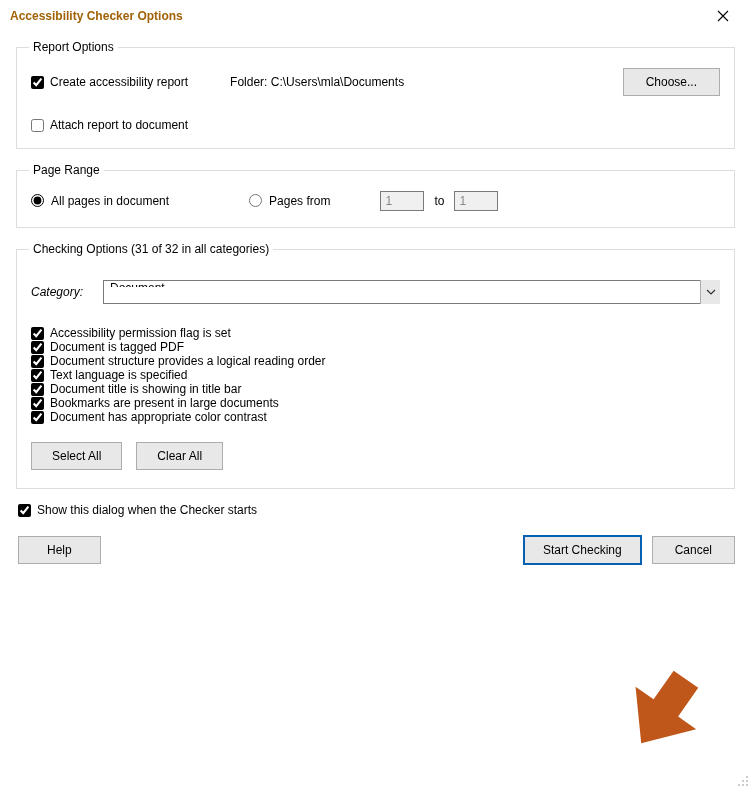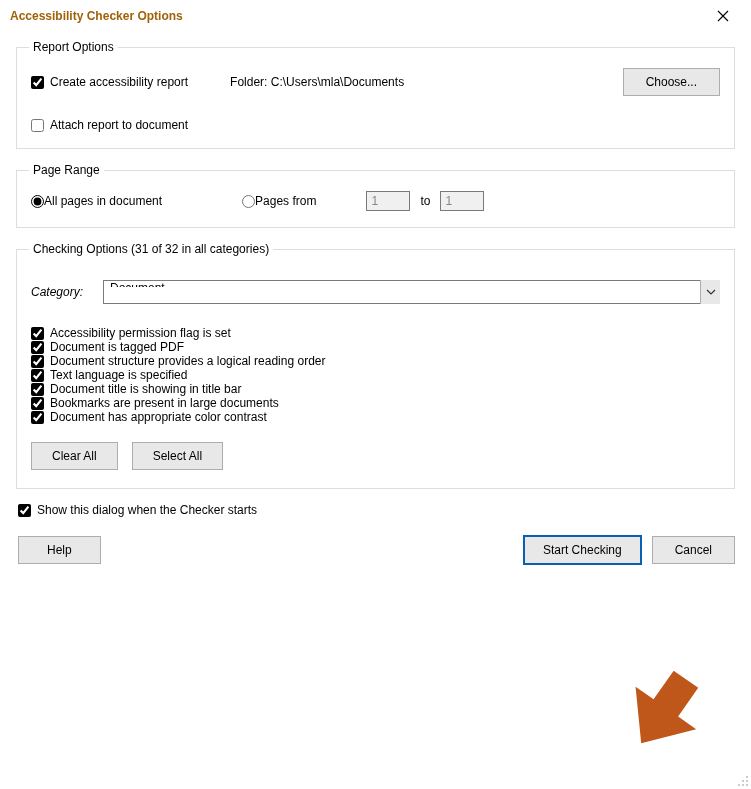--- a/index.html
+++ b/index.html
@@ -11,21 +11,21 @@
     fieldset { border: 1px solid #ddd; margin-bottom: 14px; padding: 14px 14px 16px 14px; position: relative; }
     legend { font-size: 12px; padding: 0 4px; color: #000; margin-left: -2px; }
     .checkbox-row { display: flex; align-items: center; gap: 6px; }
     .checkbox-row input[type="checkbox"] { width: 13px; height: 13px; margin: 0; accent-color: #000; }
     .checkbox-row label { font-size: 12px; cursor: default; }
     .report-row1 { display: flex; align-items: center; gap: 30px; }
     .folder-label { font-size: 12px; margin-left: 12px; }
     .btn { background: #e8e8e8; border: 1px solid #adadad; padding: 4px 18px; font-size: 12px; cursor: pointer; font-family: inherit; }
     .btn-choose { margin-left: auto; padding: 6px 22px; }
     .report-row2 { margin-top: 22px; }
-    .radio-row { display: flex; align-items: flex-end; gap: 0; }
+    .radio-row { display: flex; align-items: flex-start; gap: 7px; }
     .radio-row input[type="radio"] { width: 13px; height: 13px; margin: 0; accent-color: #000; }
     .page-range-row { display: flex; align-items: center; gap: 30px; }
     .page-inputs { display: flex; align-items: center; gap: 10px; }
     .page-inputs input[type="text"] { width: 44px; height: 20px; border: 1px solid #7a7a7a; background: #f0f0f0; color: #888; padding: 0 4px; font-size: 12px; font-family: inherit; }
     .page-inputs .to-label { font-size: 12px; }
     .check-options { padding-bottom: 18px; }
     .cat-row { display: flex; align-items: center; gap: 10px; margin-top: 10px; margin-bottom: 22px; }
     .cat-label { font-size: 12px; min-width: 62px; font-style: italic; }
     .cat-select-wrap { flex: 1; position: relative; }
     .cat-select { width: 100%; height: 24px; border: 1px solid #7a7a7a; background: #fff; padding: 0 24px 16px 6px; font-size: 12px; appearance: none; font-family: inherit; cursor: pointer; }
@@ -135,22 +135,22 @@
         <div class="checkbox-row">
           <input type="checkbox" id="co6" checked="" style="">
           <label for="co6">Bookmarks are present in large documents</label>
         </div>
         <div class="checkbox-row">
           <input type="checkbox" id="co7" checked="" style="">
           <label for="co7">Document has appropriate color contrast</label>
         </div>
       </div>
     <div class="sel-buttons">
+      <button class="btn">Select All</button>
       <button class="btn">Clear All</button>
-      <button class="btn">Select All</button>
     </div>
   </fieldset>
 
   <div class="bottom-row checkbox-row">
     <input type="checkbox" id="cb-show" checked="" style="">
     <label for="cb-show">Show this dialog when the Checker starts</label>
   </div>
 
   <div class="footer">
     <button class="btn btn-help">Help</button>

